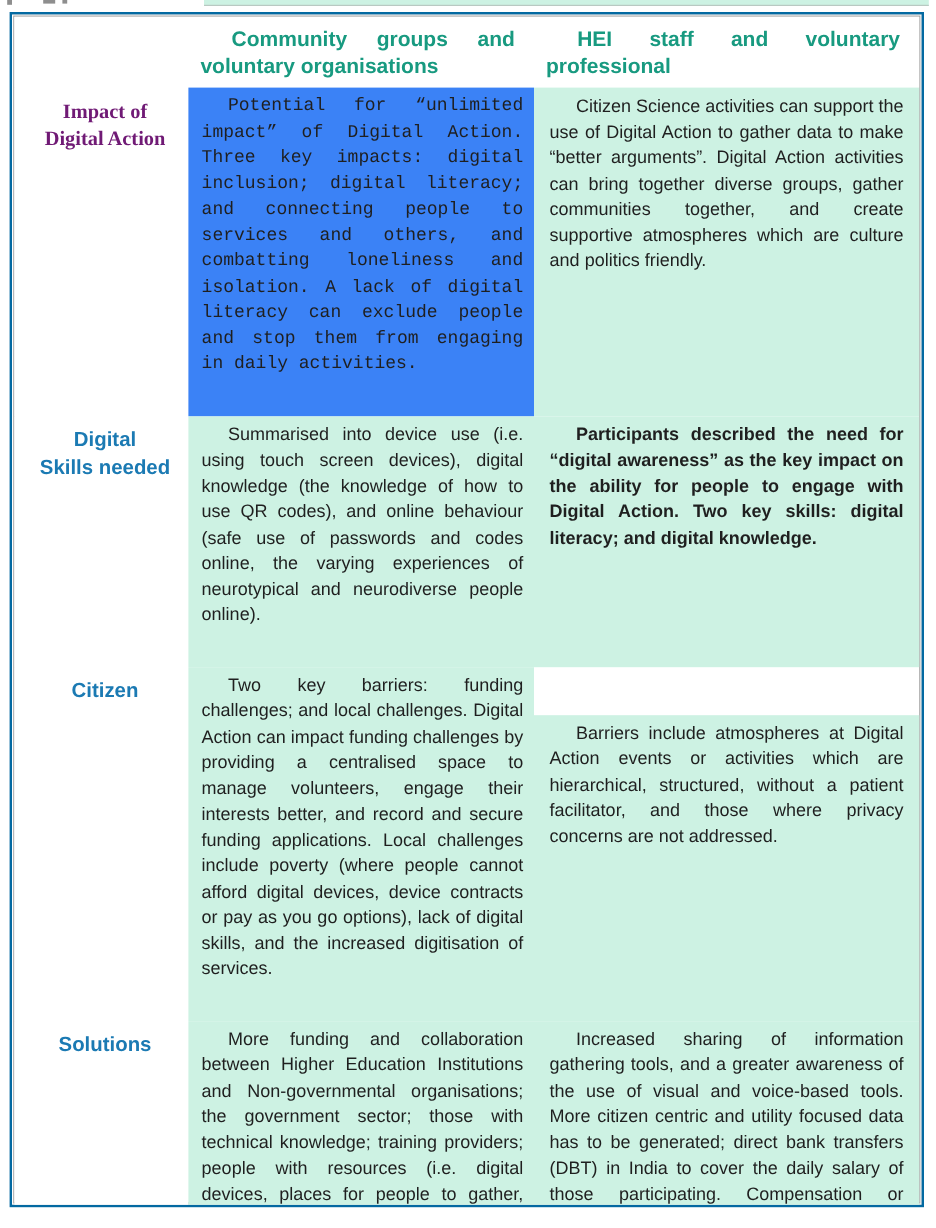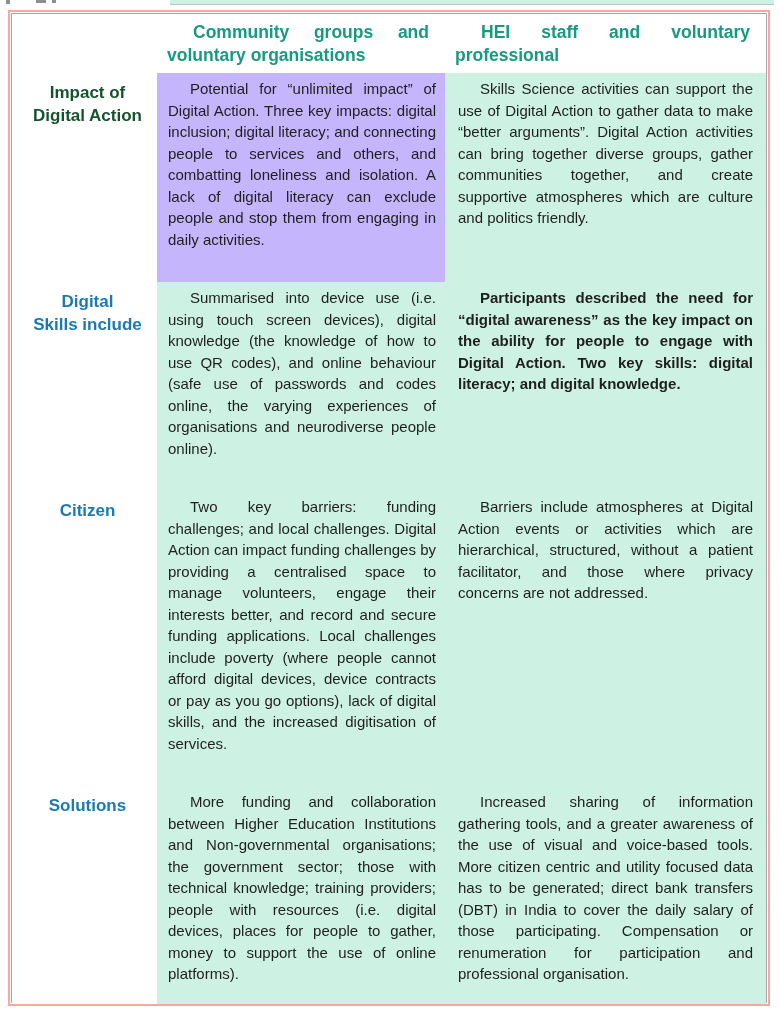--- a/index.html
+++ b/index.html
@@ -17,21 +17,21 @@
     border-bottom: 1px solid #b9c9c2;
   }
   .artifact-mark { position: absolute; background: #8e8e8e; }
   .mark-1 { left: 6px;  top: 0; width: 4px;  height: 4px; }
   .mark-2 { left: 36px; top: 0; width: 10px; height: 3px; }
   .mark-3 { left: 52px; top: 0; width: 4px;  height: 3px; }
 
   
   .table-frame {
     position: absolute; left: 8px; top: 10px; width: 762px; height: 996px;
-    border: 2px solid #fca5a5;
+    border: 2px solid #0369a1;
     box-shadow: inset 0 0 0 1px #ffffff, inset 0 0 0 2px #a6a6a6;
     padding: 2px;
     background: #ffffff;
     overflow: hidden;
   }
 
   .grid {
     display: grid;
     grid-template-columns: 145px 288px 1fr;
     grid-template-rows: auto auto auto auto 1fr;
@@ -77,32 +77,32 @@
 <div class="artifact-mark mark-2"></div>
 <div class="artifact-mark mark-3"></div>
 
 <div class="table-frame">
   <div class="grid">
 
     <div class="hdr-corner"></div>
     <div class="hdr-cell" style="color: rgb(24, 154, 128);">Community groups and voluntary organisations</div>
     <div class="hdr-cell" style="color: rgb(24, 154, 128);">HEI staff and voluntary professional</div>
 
-    <div class="label-cell" style="color: #14532d;">Impact of
+    <div class="label-cell" style="color: #701a75; font-family: Liberation Serif, serif;">Impact of
 Digital Action</div>
-    <div class="body-cell col-b" style="background: #c4b5fd;">Potential for “unlimited impact” of Digital Action. Three key impacts: digital inclusion; digital literacy; and connecting people to services and others, and combatting loneliness and isolation. A lack of digital literacy can exclude people and stop them from engaging in daily activities.</div>
-    <div class="body-cell col-c" style="background: rgb(205, 242, 227);">Skills Science activities can support the use of Digital Action to gather data to make “better arguments”. Digital Action activities can bring together diverse groups, gather communities together, and create supportive atmospheres which are culture and politics friendly.</div>
+    <div class="body-cell col-b" style="background: #3b82f6; font-family: Liberation Mono, monospace;">Potential for “unlimited impact” of Digital Action. Three key impacts: digital inclusion; digital literacy; and connecting people to services and others, and combatting loneliness and isolation. A lack of digital literacy can exclude people and stop them from engaging in daily activities.</div>
+    <div class="body-cell col-c" style="background: rgb(205, 242, 227);">Citizen Science activities can support the use of Digital Action to gather data to make “better arguments”. Digital Action activities can bring together diverse groups, gather communities together, and create supportive atmospheres which are culture and politics friendly.</div>
 
     <div class="label-cell" style="color: rgb(27, 122, 179);">Digital
-Skills include</div>
-    <div class="body-cell col-b" style="background: rgb(205, 242, 227);">Summarised into device use (i.e. using touch screen devices), digital knowledge (the knowledge of how to use QR codes), and online behaviour (safe use of passwords and codes online, the varying experiences of organisations and neurodiverse people online).</div>
+Skills needed</div>
+    <div class="body-cell col-b" style="background: rgb(205, 242, 227);">Summarised into device use (i.e. using touch screen devices), digital knowledge (the knowledge of how to use QR codes), and online behaviour (safe use of passwords and codes online, the varying experiences of neurotypical and neurodiverse people online).</div>
     <div class="body-cell col-c" style="background: rgb(205, 242, 227); font-weight: bold;">Participants described the need for “digital awareness” as the key impact on the ability for people to engage with Digital Action. Two key skills: digital literacy; and digital knowledge.</div>
 
     <div class="label-cell" style="color: rgb(27, 122, 179);">Citizen</div>
     <div class="body-cell col-b" style="background: rgb(205, 242, 227);">Two key barriers: funding challenges; and local challenges. Digital Action can impact funding challenges by providing a centralised space to manage volunteers, engage their interests better, and record and secure funding applications. Local challenges include poverty (where people cannot afford digital devices, device contracts or pay as you go options), lack of digital skills, and the increased digitisation of services.</div>
-    <div class="body-cell col-c" style="background: rgb(205, 242, 227);">Barriers include atmospheres at Digital Action events or activities which are hierarchical, structured, without a patient facilitator, and those where privacy concerns are not addressed.</div>
+    <div class="body-cell col-c" style="background: rgb(205, 242, 227); margin-top: 40px;">Barriers include atmospheres at Digital Action events or activities which are hierarchical, structured, without a patient facilitator, and those where privacy concerns are not addressed.</div>
 
     <div class="label-cell row-last" style="color: rgb(27, 122, 179); height: 100%;">Solutions</div>
     <div class="body-cell col-b row-last" style="background: rgb(205, 242, 227); height: 100%;">More funding and collaboration between Higher Education Institutions and Non-governmental organisations; the government sector; those with technical knowledge; training providers; people with resources (i.e. digital devices, places for people to gather, money to support the use of online platforms).</div>
     <div class="body-cell col-c row-last" style="background: rgb(205, 242, 227); height: 100%;">Increased sharing of information gathering tools, and a greater awareness of the use of visual and voice-based tools. More citizen centric and utility focused data has to be generated; direct bank transfers (DBT) in India to cover the daily salary of those participating. Compensation or renumeration for participation and professional organisation.</div>
 
   </div>
 </div>
 
 </body></html>

